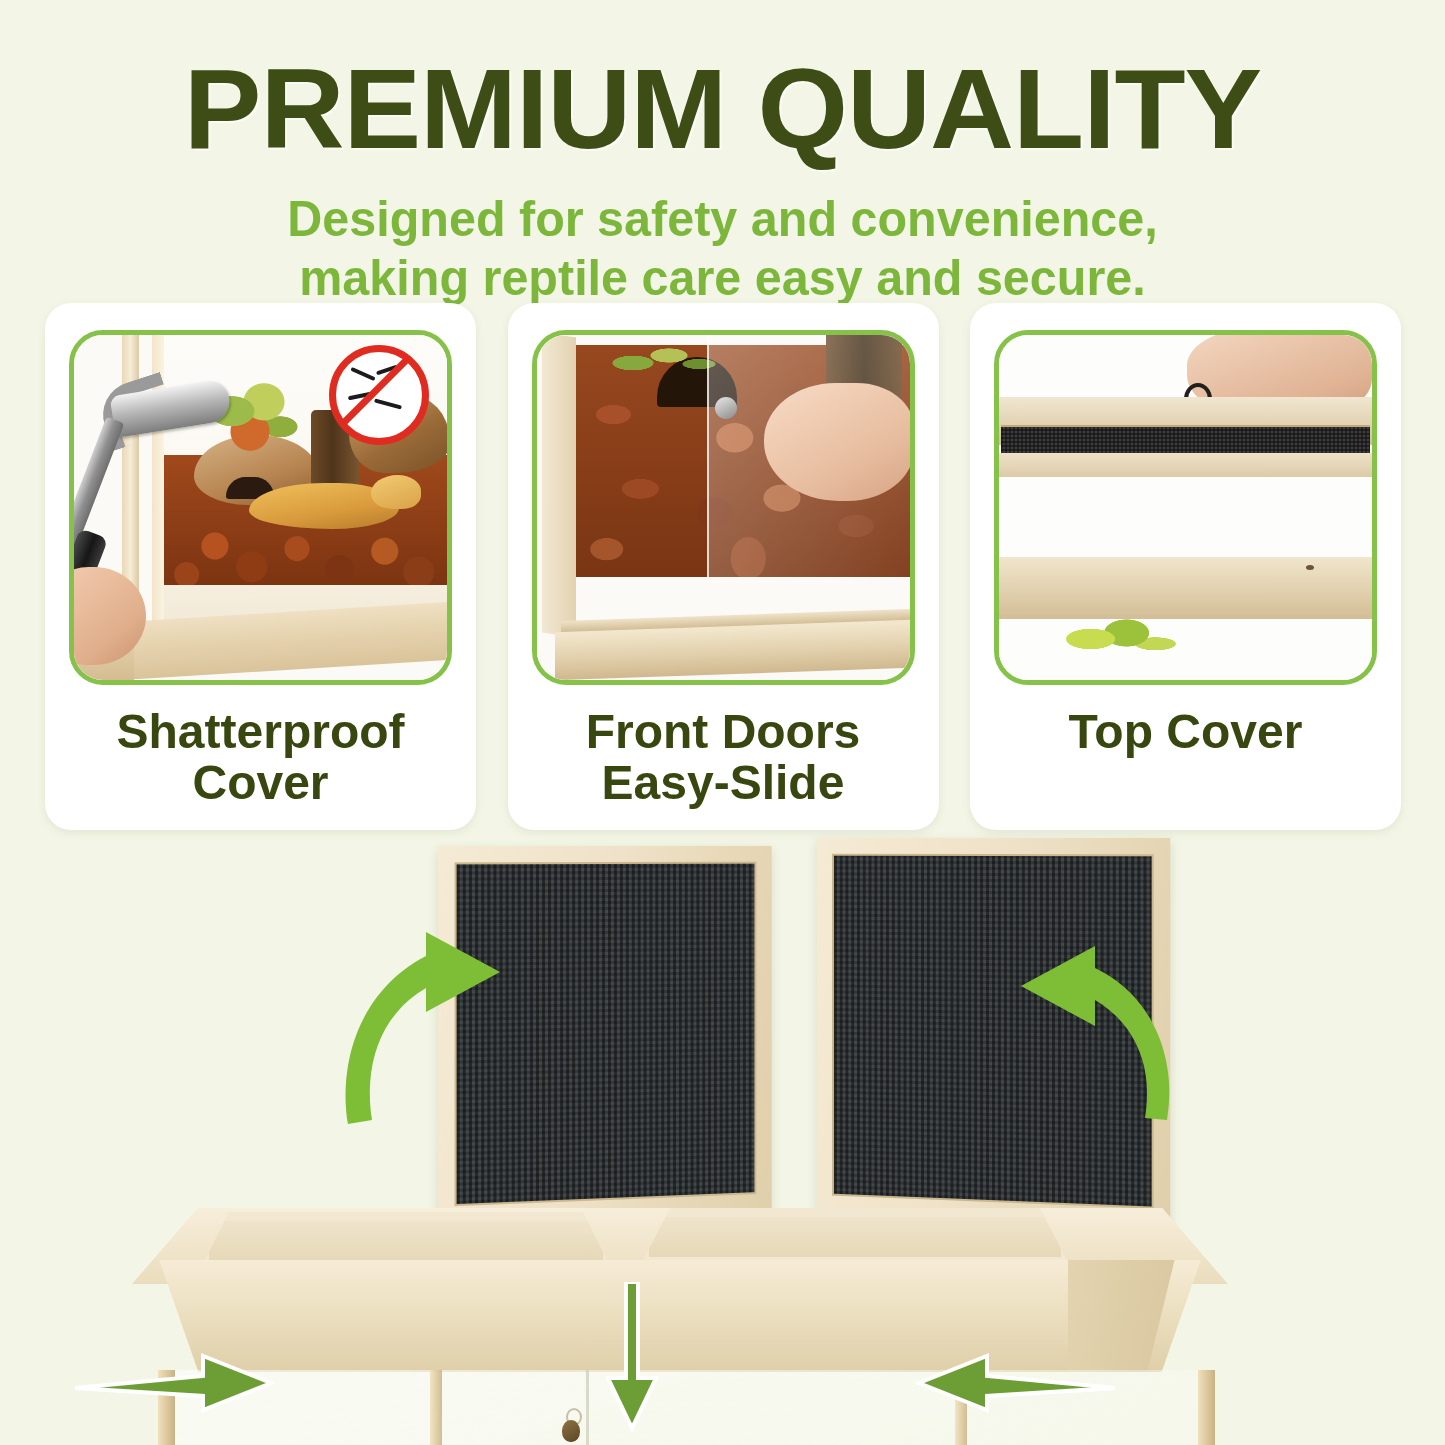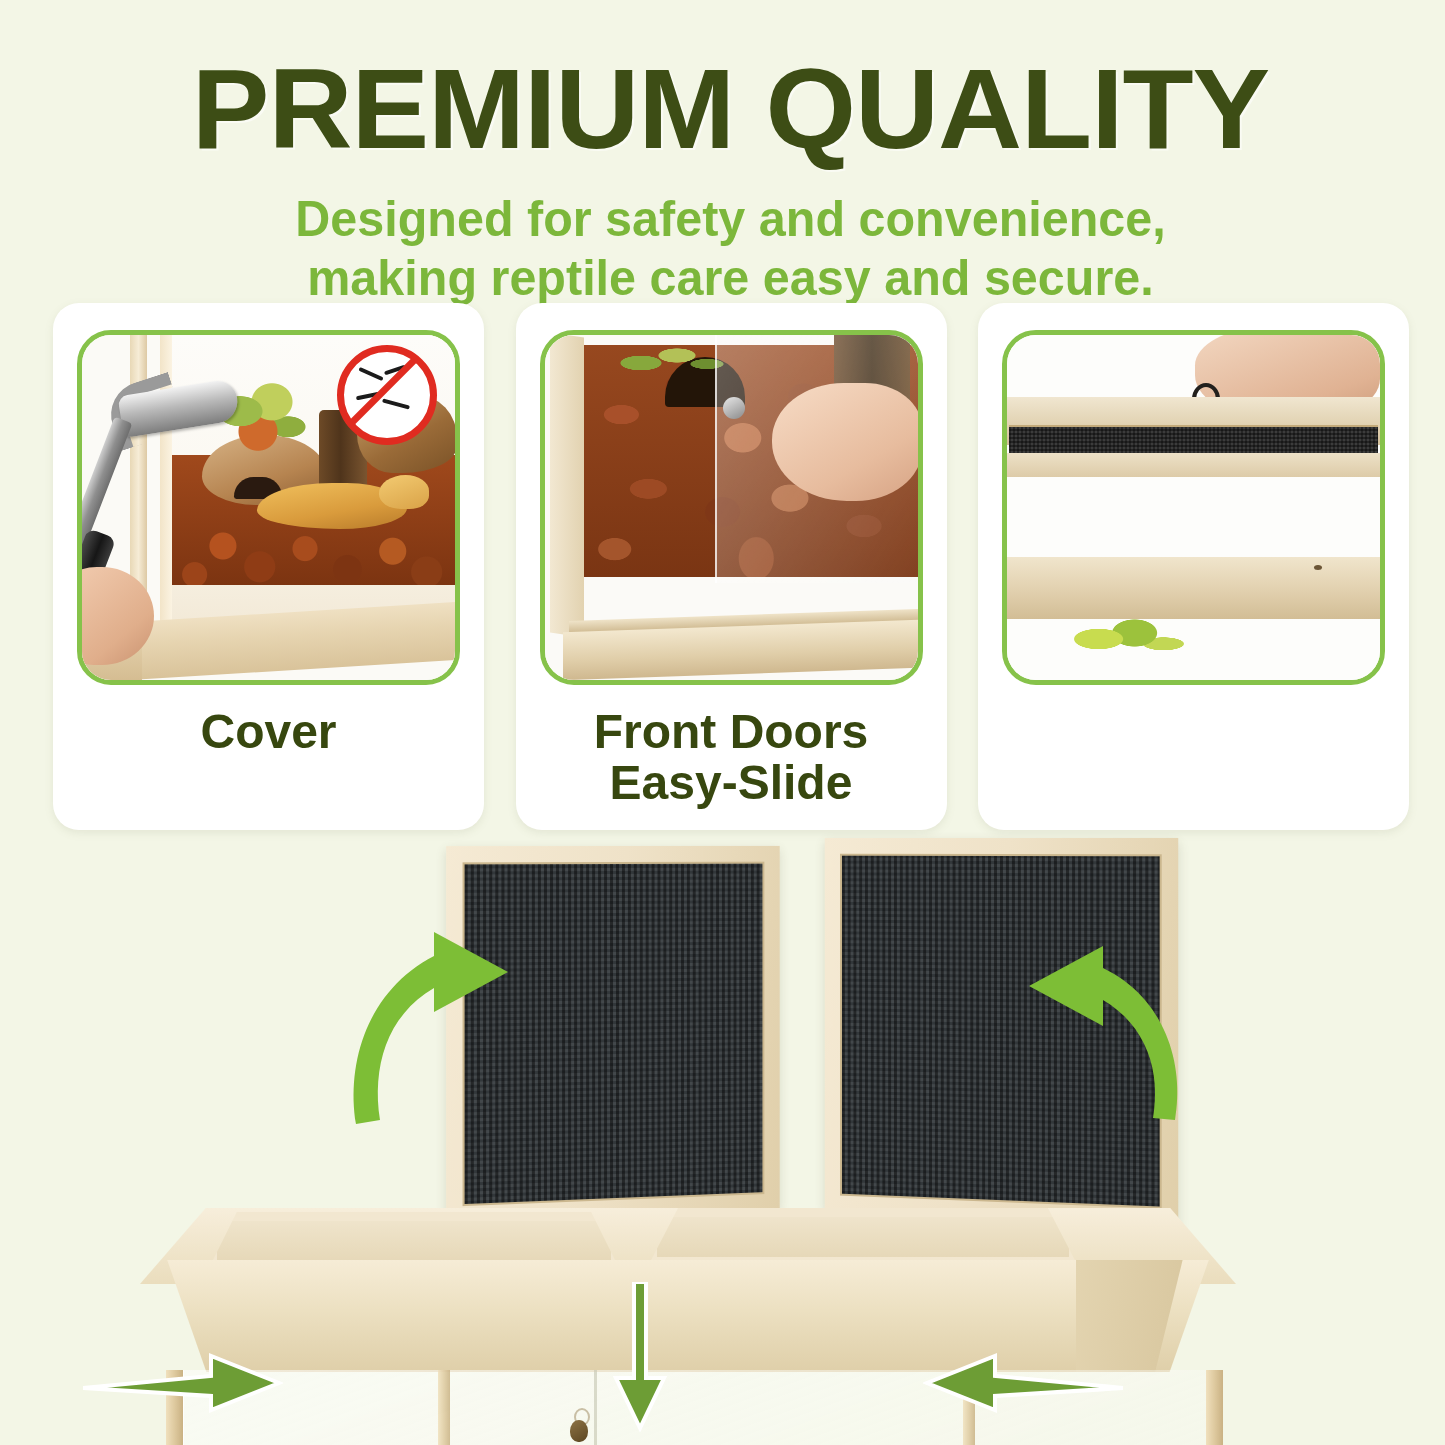--- a/index.html
+++ b/index.html
@@ -3,21 +3,21 @@
 <meta charset="utf-8">
 <style>
   html,body{margin:0;padding:0;}
   body{
     width:1445px;height:1445px;
     background:#f3f6e6;
     font-family:"Liberation Sans", sans-serif;
     overflow:hidden;
     position:relative;
   }
-  #stage{position:absolute;inset:0;overflow:hidden;margin-left:8px;}
+  #stage{position:absolute;inset:0;overflow:hidden;}
 
   
   .headline{
     position:absolute;left:0;top:52px;width:1445px;
     text-align:center;
     font-family:"Liberation Sans","DejaVu Sans",sans-serif;
     font-weight:bold;
     font-size:113px;
     line-height:1.02;
     letter-spacing:-1px;
@@ -305,20 +305,21 @@
         <div class="p1-hand"></div>
         <div class="no-crack">
           <div class="c1"></div>
             <div class="c2"></div>
             <div class="c3"></div>
             <div class="c4"></div>
           <div class="slash"></div>
         </div>
       </div>
       <div class="caption">
+        <span>Shatterproof</span>
         <span>Cover</span>
       </div>
     </div>
 
     <div class="card">
       <div class="photo">
         <div class="p2-bg"></div>
         <div class="p2-chips"></div>
         <div class="p2-cave"></div>
         <div class="p2-foliage"></div>
@@ -342,20 +343,21 @@
         <div class="p3-hand"></div>
         <div class="p3-ring"></div>
         <div class="p3-lid"></div>
         <div class="p3-mesh"></div>
         <div class="p3-body"></div>
         <div class="p3-shelf"></div>
         <div class="p3-screw"></div>
         <div class="p3-leaf"></div>
       </div>
       <div class="caption">
+        <span>Top Cover</span>
       </div>
     </div>
   </div>
 
   <div class="product">
 
     <div class="lid" id="lid-left">
       <div class="mesh"></div>
     </div>
     <div class="lid" id="lid-right">

